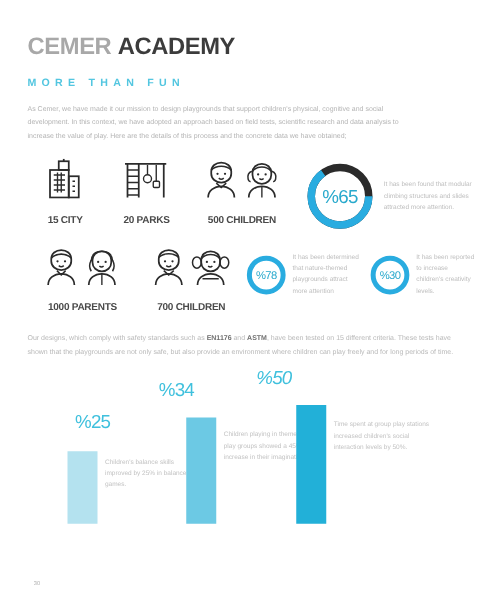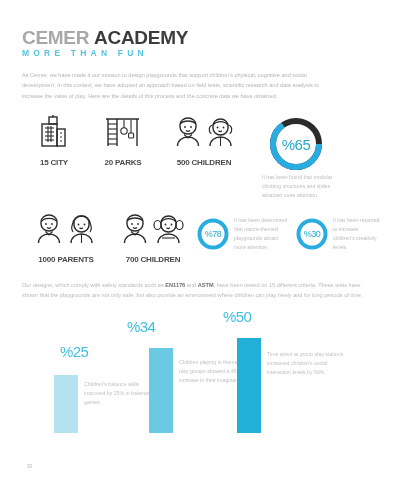--- a/index.html
+++ b/index.html
@@ -10,21 +10,21 @@
     overflow: hidden;
   }
   .page { position: relative; width: 403px; height: 480px; padding: 0 22px; }
 
   
   .header { padding-top: 28px; }
   .title { font-size: 19px; font-weight: bold; letter-spacing: -0.3px; line-height: 1; }
   .title .t1 { color: #a8a8a8; }
   .title .t2 { color: #3c3c3c; }
   .subtitle {
-    margin-top: 1px; font-size: 8.5px; font-weight: bold;
+    margin-top: 14px; font-size: 8.5px; font-weight: bold;
     letter-spacing: 4.2px; color: #53c6e0;
   }
   .intro {
     margin-top: 12px; width: 312px;
     font-size: 5.6px; line-height: 1.85; color: #b4b4b4;
   }
 
   
   .row { display: flex; align-items: flex-start; }
   .row-1 { margin-top: 16px; }
@@ -163,21 +163,21 @@
             <path d="M7.5 10c-2.6 1-3.6 3.4-3 6.2.3 1.4 1.2 2.2 2 2" stroke-width="1.2"></path>
             <path d="M23.5 10c2.6 1 3.6 3.4 3 6.2-.3 1.4-1.2 2.2-2 2" stroke-width="1.2"></path>
             <path d="M5 31c0-5.2 4.6-9 10.5-9S26 25.8 26 31"></path>
             <line x1="15.5" y1="22" x2="15.5" y2="31" stroke-width="1.1"></line>
           </svg>
         </span>
       </div>
       <div class="stat-label">500 CHILDREN</div>
     </div>
 
-    <div class="donut-group" style="margin-left:8px; margin-top:-2px;flex-direction:column;">
+    <div class="donut-group" style="margin-left:8px; margin-top:-2px;">
       <div class="donut">
         <svg width="58" height="58" viewBox="0 0 58 58">
           <circle cx="29" cy="29" r="23" fill="none" stroke="#2b2b2b" stroke-width="6"></circle>
           <circle cx="29" cy="29" r="23" fill="none" stroke="#29ace0" stroke-width="6" stroke-dasharray="93.9 144.5" stroke-dashoffset="-36" transform="rotate(-90 29 29)"></circle>
         </svg>
         <div class="donut-val" style="font-size:15px">%65</div>
       </div>
       <div class="donut-note" style="width:74px; margin-left:6px;">It has been found that modular climbing structures and slides attracted more attention.</div>
     </div>
   </div>
@@ -277,20 +277,20 @@
       <div class="bar-note" style="left:62px; bottom:26px; width:70px;">Children's balance skills improved by 25% in balance games.</div>
     </div>
 
     <div class="bar-item">
       <div class="bar-pct" style="left:105px; bottom:98px;">%34</div>
       <div class="bar-rect" style="left:127px; width:24px; height:85px; background:#6cc9e4;"></div>
       <div class="bar-note" style="left:157px; bottom:48px; width:70px;">Children playing in themed play groups showed a 45% increase in their imagination.</div>
     </div>
 
     <div class="bar-item">
-      <div class="bar-pct" style="left:201px; bottom:108px;">%50</div>
+      <div class="bar-pct" style="left:183px; bottom:108px;font-style:italic;">%50</div>
       <div class="bar-rect" style="left:215px; width:24px; height:95px; background:#22b0d8;"></div>
       <div class="bar-note" style="left:245px; bottom:56px; width:78px;">Time spent at group play stations increased children's social interaction levels by 50%.</div>
     </div>
   </div>
 
   <div class="page-num">30</div>
 </div>
 
 </body></html>

